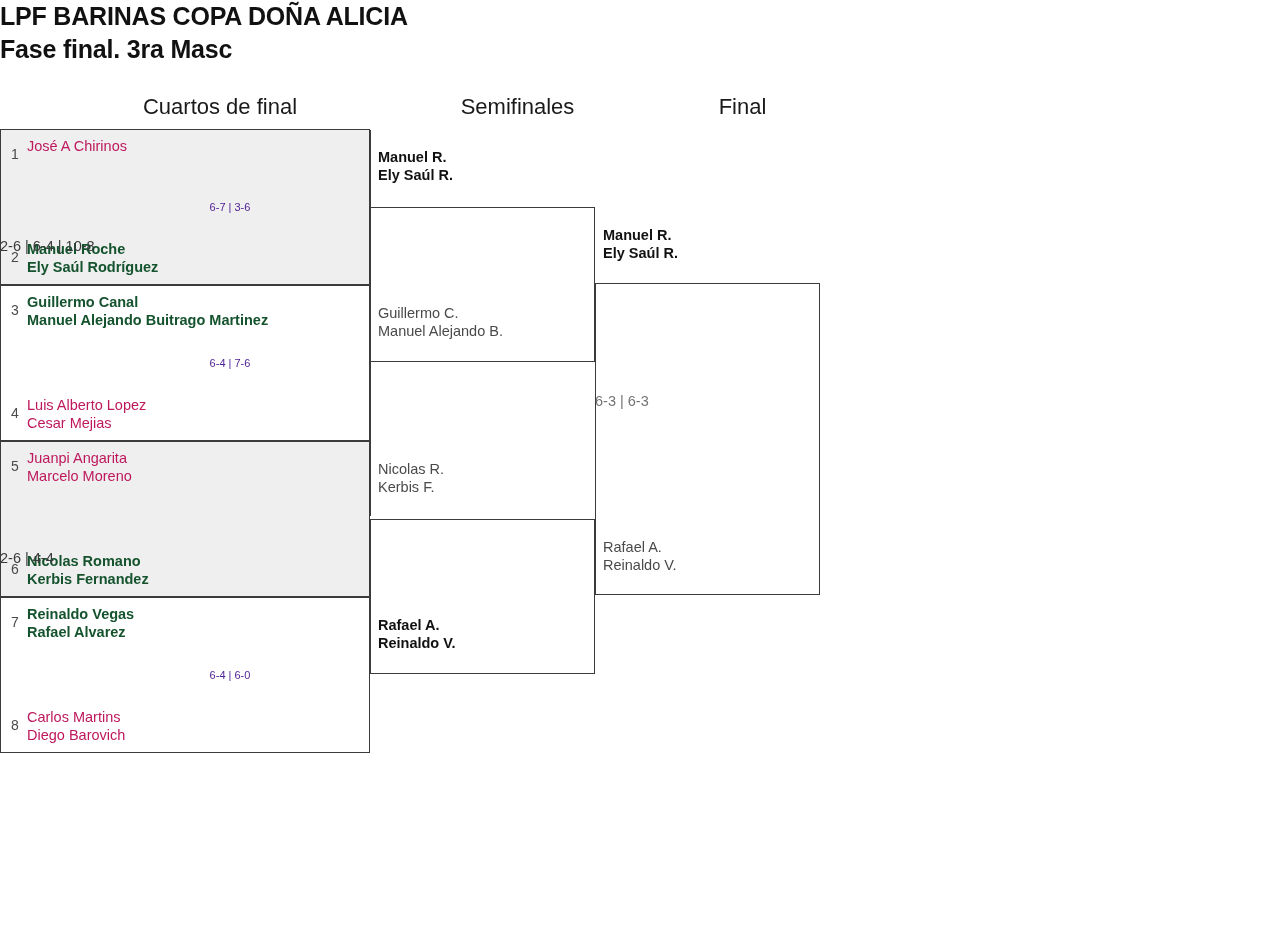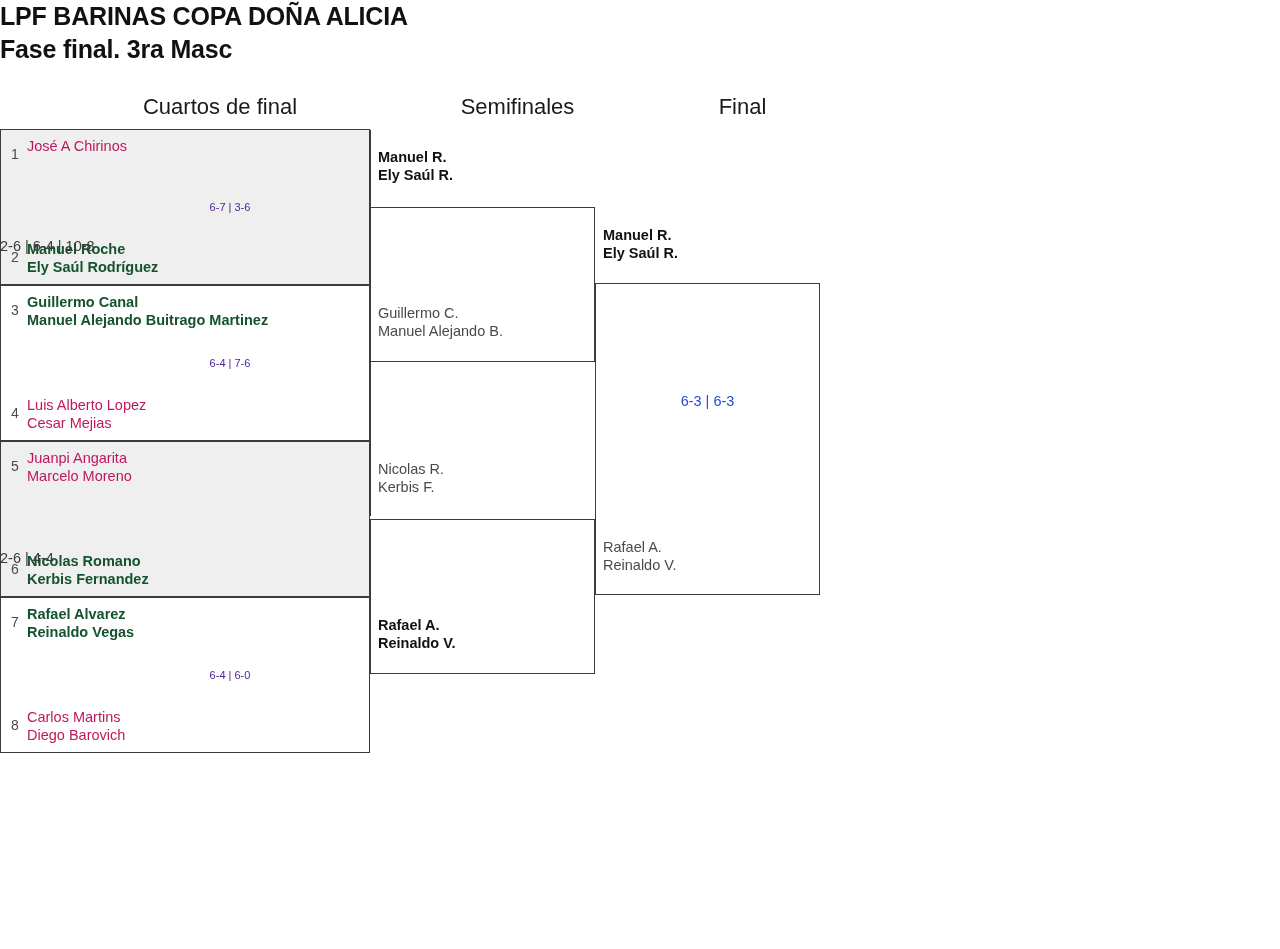--- a/index.html
+++ b/index.html
@@ -100,22 +100,22 @@
     background: #ffffff;
   }
   .f-team {
     position: absolute; left: 8px; right: 6px;
     font-size: 14.5px; line-height: 18px; color: #4a4a4a;
     white-space: nowrap;
   }
   .f-team.win { color: #111111; font-weight: bold; }
   .f-team .p { display: block; }
   .f-score {
-    position: absolute; left: 595px; width: 225px; text-align: center;
-    font-size: 14.5px; color: #1d4ed8; line-height: 18px;
+    position: absolute; left: 595px; width: 225px; 
+    font-size: 14.5px; color: #737373; line-height: 18px;
   }
 </style>
 </head>
 <body>
 
 <div id="root">
 
   <div class="title-block">
     <div class="title-line1">LPF BARINAS COPA DOÑA ALICIA</div>
     <div class="title-line2">Fase final. 3ra Masc</div>
@@ -164,22 +164,22 @@
       <div class="seed seed-bot">6</div>
       <div class="team slot-bot win">
         <span class="p">Nicolas Romano</span>
         <span class="p">Kerbis Fernandez</span>
       </div>
     </div>
 
     <div class="qf plain" style="top:468px;">
       <div class="seed seed-top">7</div>
       <div class="team slot-top win">
+        <span class="p">Reinaldo Vegas</span>
         <span class="p">Rafael Alvarez</span>
-        <span class="p">Reinaldo Vegas</span>
       </div>
       <div class="score">6-4 | 6-0</div>
       <div class="seed seed-bot">8</div>
       <div class="team slot-bot">
         <span class="p">Carlos Martins</span>
         <span class="p">Diego Barovich</span>
       </div>
     </div>
 
     <div class="sf-stub" style="top:0px; height:78px;"></div>

